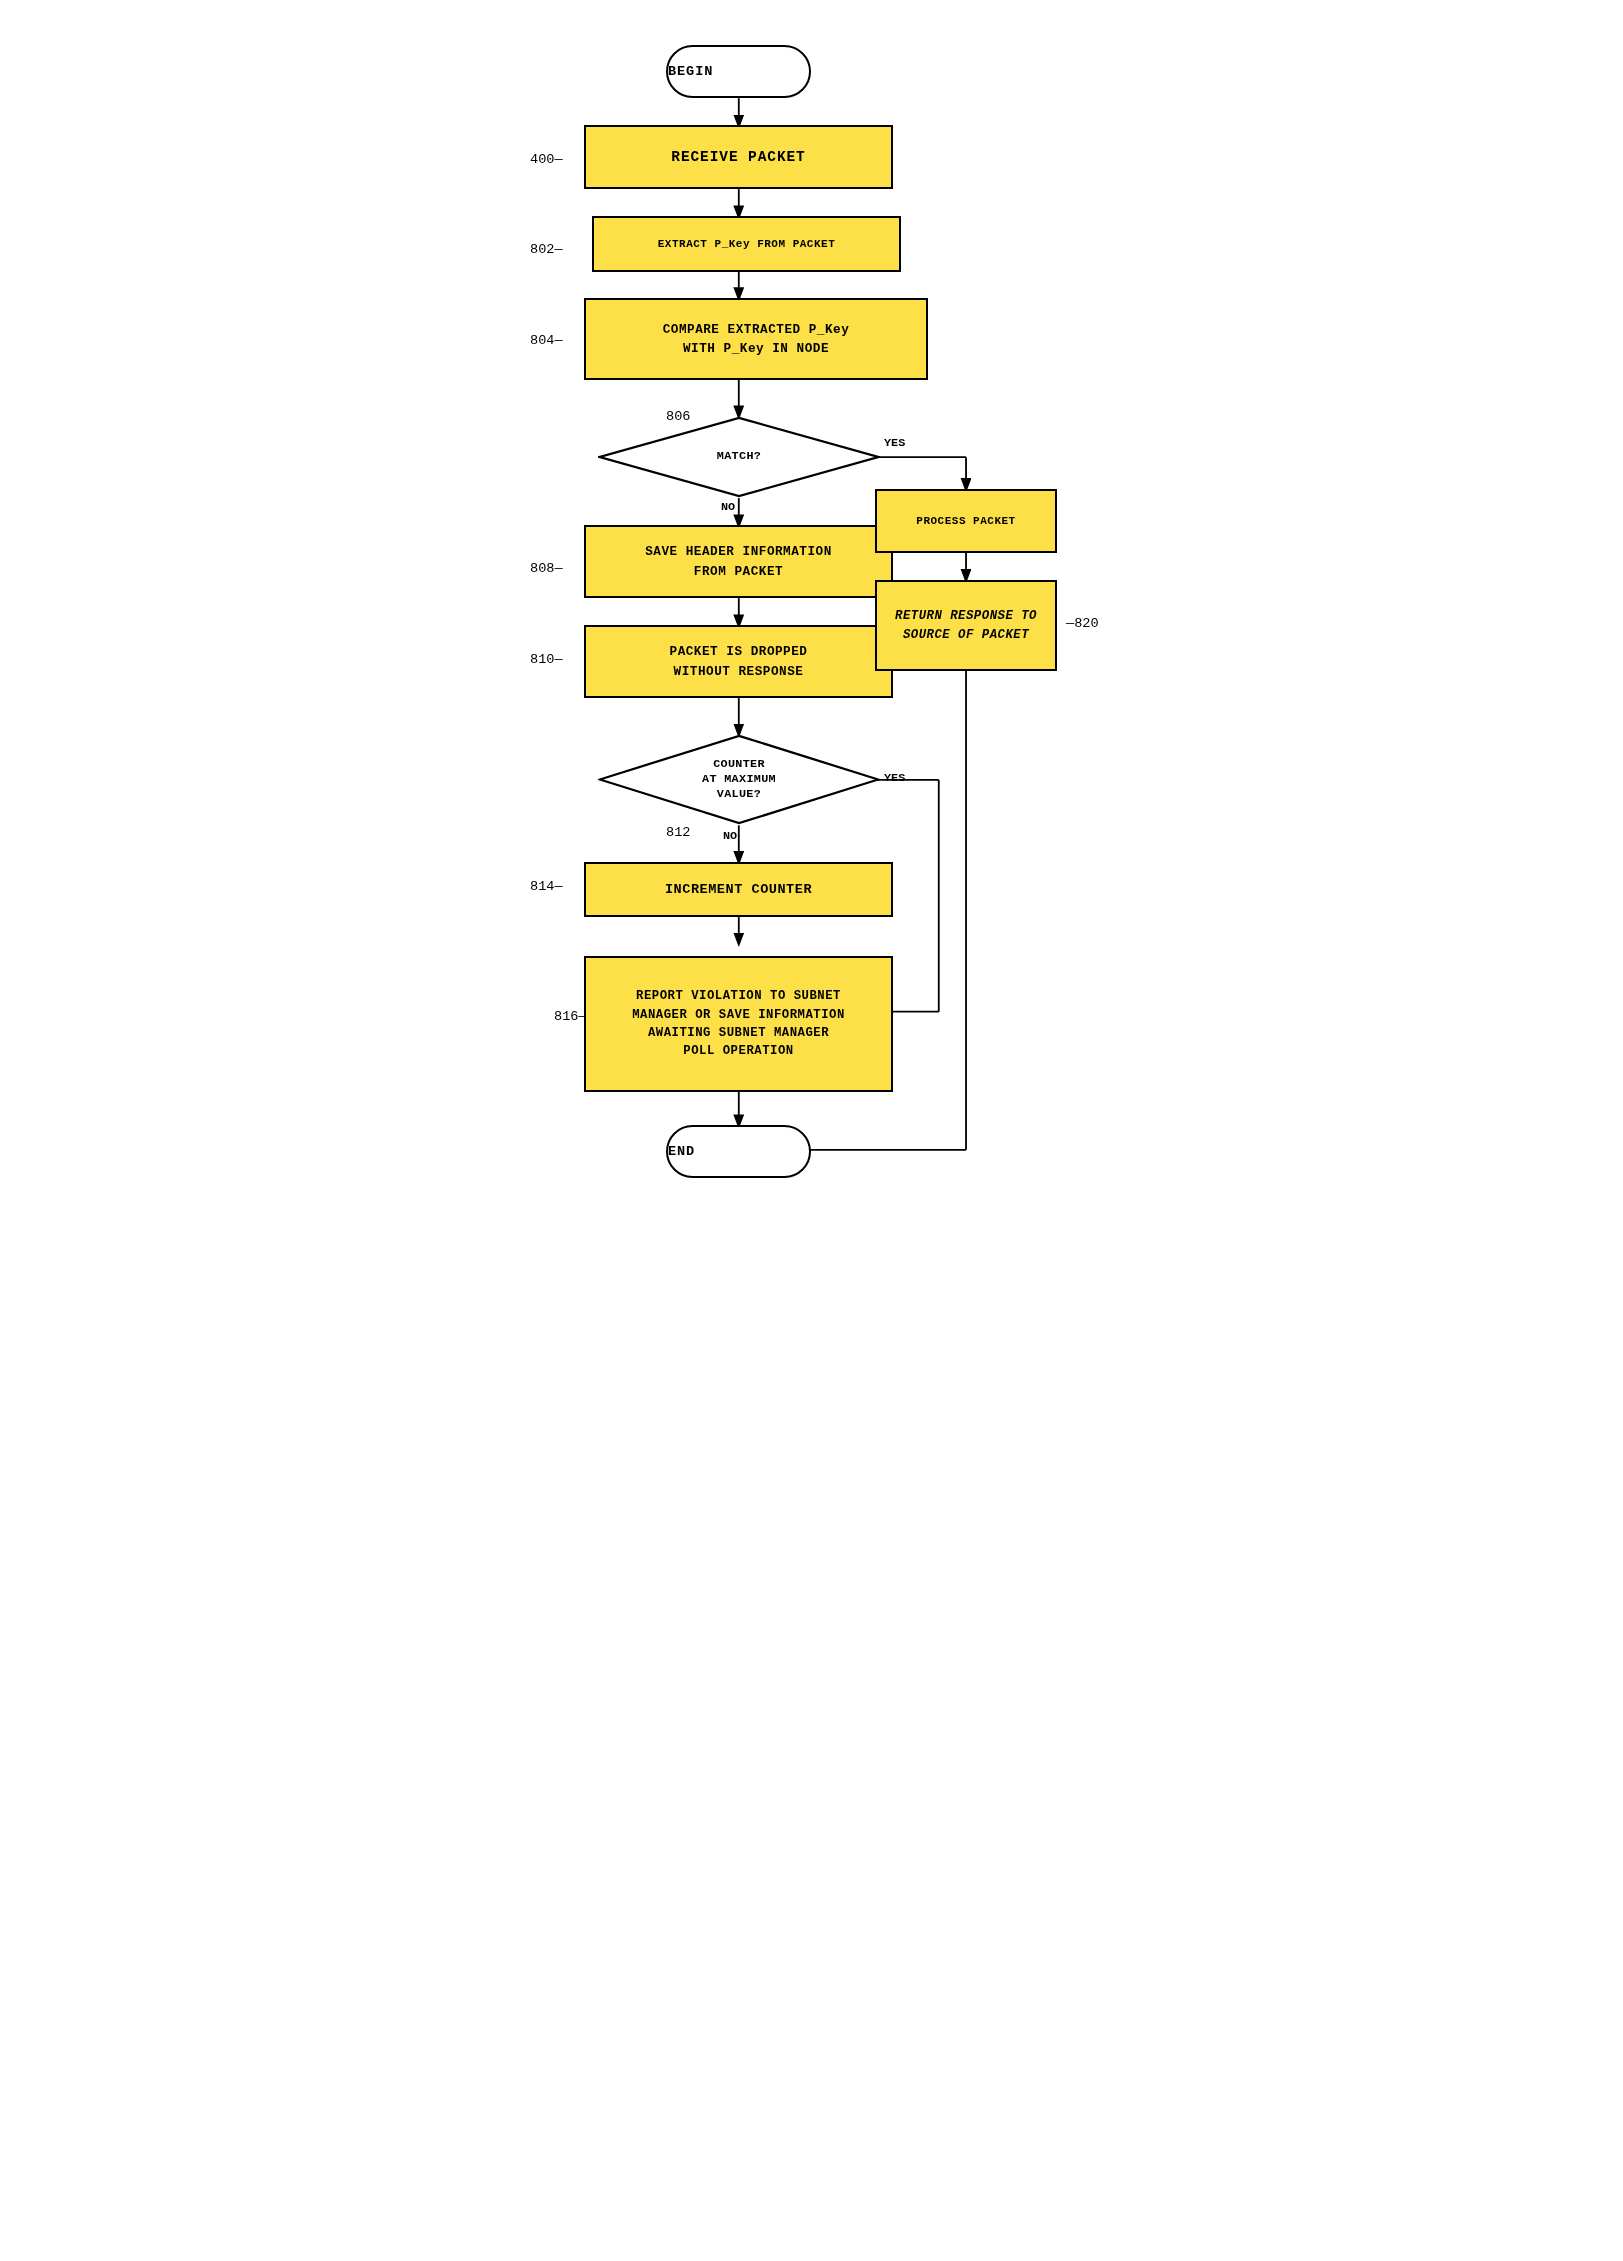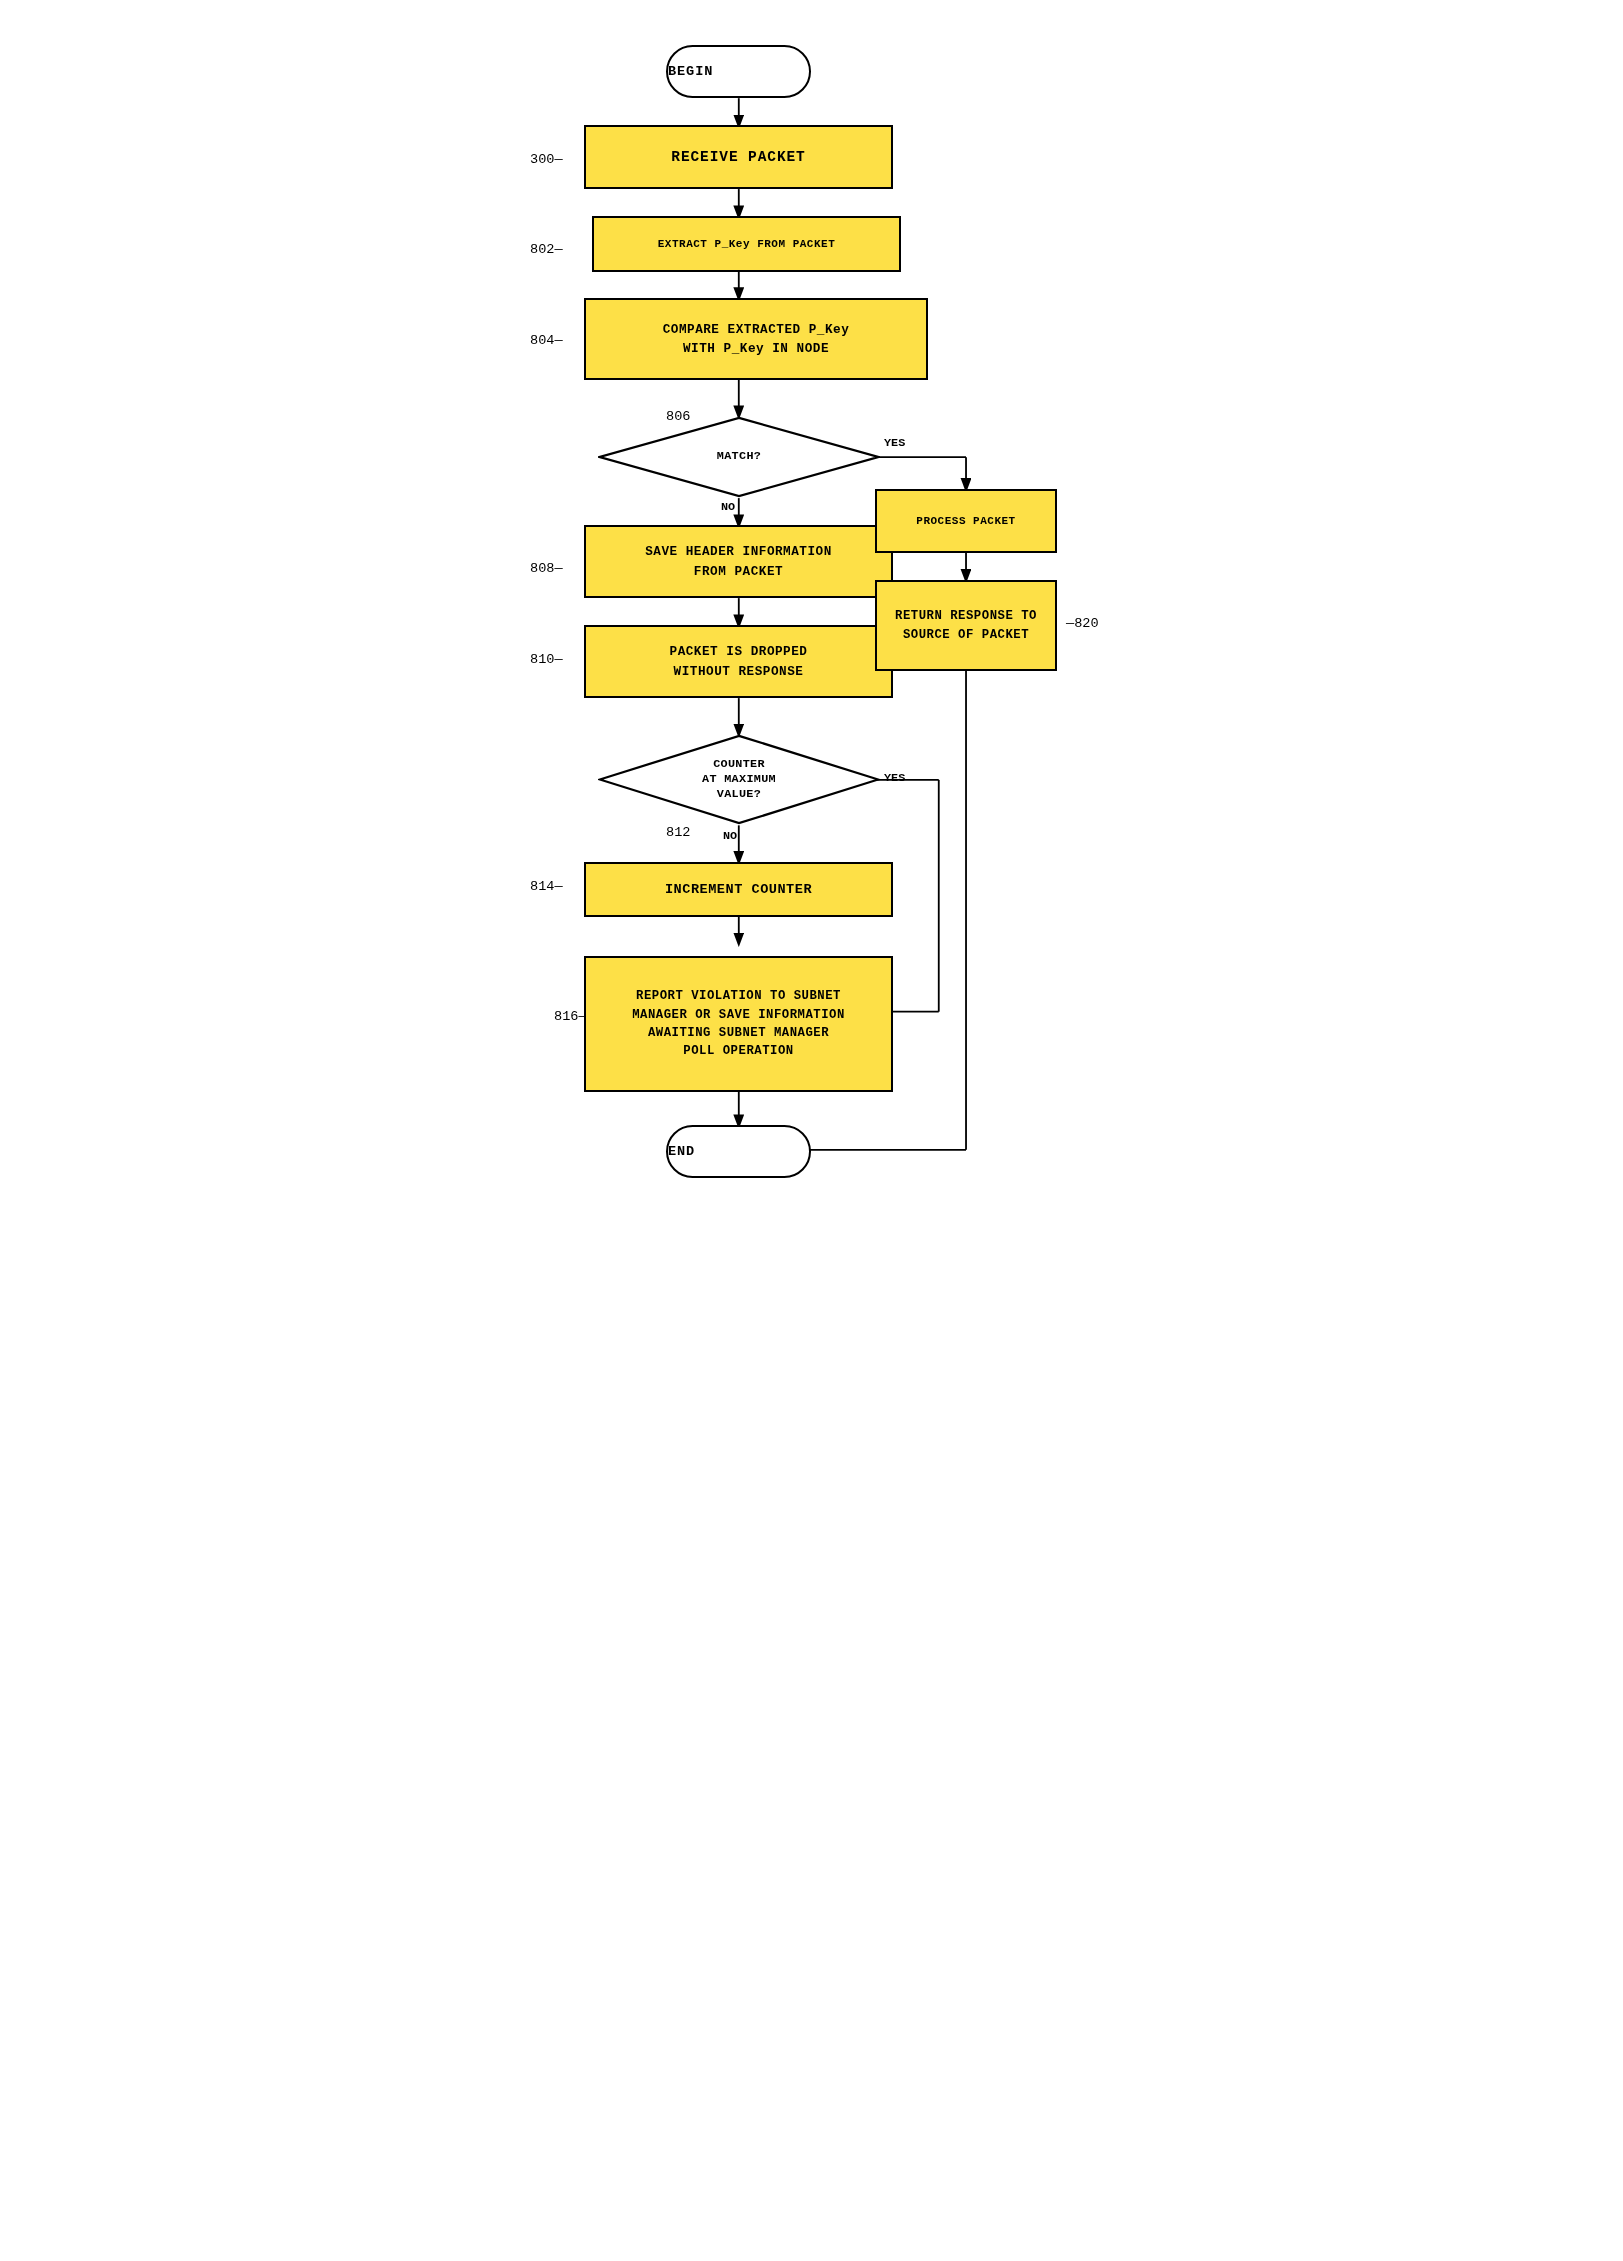--- a/index.html
+++ b/index.html
@@ -137,21 +137,21 @@
     <line x1="530" y1="838" x2="530" y2="1093" stroke="#000" stroke-width="2"></line>
     <line x1="530" y1="1093" x2="430" y2="1093" stroke="#000" stroke-width="2" marker-end="url(#arrow)"></line>
 
   </svg>
 
   <div class="fc-terminal" style="left:209px; top:27px; width:145px; height:53px;">
     <span>BEGIN</span>
   </div>
 
   <div class="label-num" style="left:73px; top:134px;">
-    <span>300</span>—
+    <span>400</span>—
   </div>
 
   <div class="fc-rect" style="left:127px; top:107px; width:309px; height:64px; font-size:14.5px; letter-spacing:0.9px;">
     <span>RECEIVE PACKET</span>
   </div>
 
   <div class="label-num" style="left:73px; top:224px;">
     <span>802</span>—
   </div>
 
@@ -249,18 +249,18 @@
 
   <div class="label-num" style="left:564px; top:497px;">—<span>818</span>
   </div>
   <div class="fc-rect" style="left:418px; top:471px; width:182px; height:64px; font-size:11px; letter-spacing:0.5px;">
     <span>PROCESS PACKET</span>
   </div>
 
   <div class="label-num" style="left:609px; top:598px;">—<span>820</span>
   </div>
   <div class="fc-rect" style="left:418px; top:562px; width:182px; height:91px; font-size:12.3px; line-height:1.5;">
-    <span style="white-space:pre-line;">RETURN RESPONSE TO
+    <span style="white-space:pre-line;font-style:italic;">RETURN RESPONSE TO
 SOURCE OF PACKET</span>
   </div>
 
 </div>
 
 
 </body></html>

